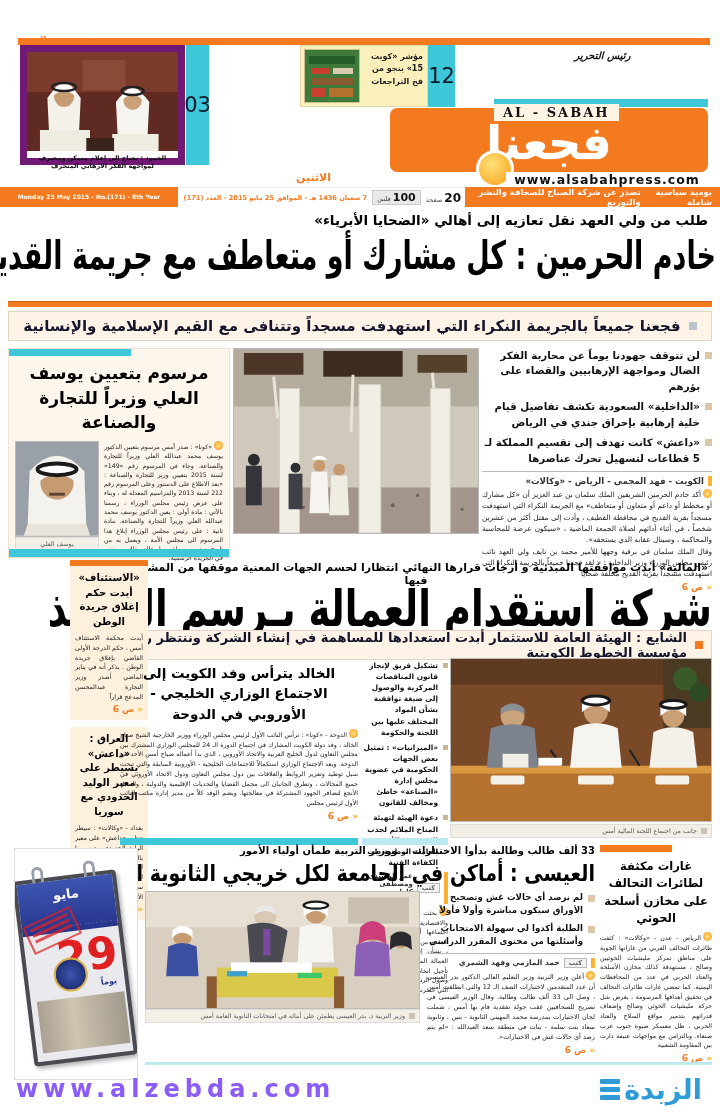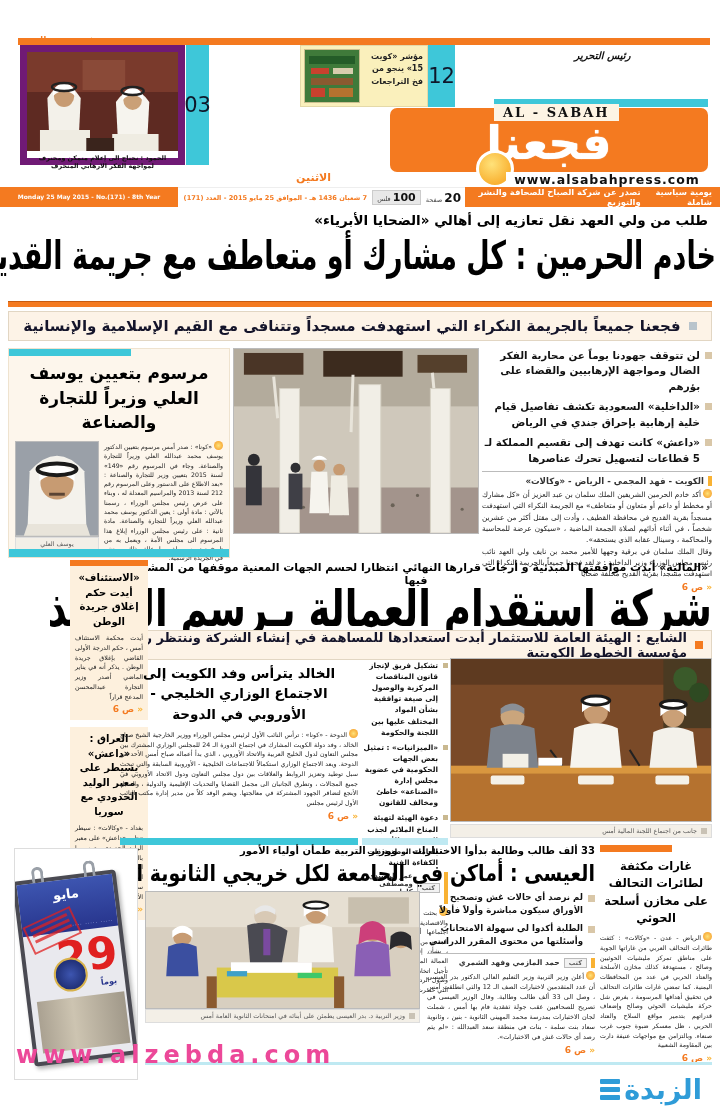--- a/index.html
+++ b/index.html
@@ -111,21 +111,21 @@
   .cal-dots { position:absolute; right:4px; bottom:3px; color:#aab6e8; font-size:5px; letter-spacing:1px; }
   .cal-ring { position:absolute; top:-16px; width:12px; height:22px; border:3px solid #9aa0a8; border-bottom:none; border-radius:8px 8px 0 0; background:transparent; }
   .cal-day { position:absolute; right:4px; top:56px; color:#e02020; font-size:44px; font-weight:bold; line-height:1; }
   .cal-day-label { position:absolute; right:8px; top:102px; color:#27348c; font-size:8px; font-weight:bold; }
   .cal-emblem { position:absolute; left:26px; top:78px; width:34px; height:34px; border-radius:50%; background:radial-gradient(#3d55b0,#14205e); border:2px solid #d8b24a; }
   .cal-stamp { position:absolute; left:4px; top:34px; width:52px; height:30px; border:2px solid #e02020; transform:rotate(-18deg); opacity:.75; }
   .cal-stamp i { display:block; height:3px; background:#e02020; margin:3px 4px; }
   .cal-photo { position:absolute; left:6px; bottom:8px; width:88px; height:52px; background:linear-gradient(90deg,#9a8f7a,#c6bba2 40%,#8e8470); opacity:.8; }
   
   .bottom-cyan { position:absolute; left:145px; right:8px; top:1062px; height:3px; background:#bfe9f2; }
-  .footer-url { position:absolute; left:16px; top:1041px; font-size:24px; color:#ec4899; font-weight:bold; letter-spacing:5px; direction:ltr; }
+  .footer-url { position:absolute; left:16px; top:1075px; font-size:24px; color:#8b5cf6; font-weight:bold; letter-spacing:5px; direction:ltr; }
   .footer-logo { position:absolute; right:18px; top:1074px; display:flex; align-items:center; gap:4px; direction:ltr; }
   .logo-bars { display:flex; flex-direction:column; gap:3px; }
   .logo-bars i { width:20px; height:5px; background:#2f9cd8; border-radius:1px; }
   .footer-logo-text { color:#2f9cd8; font-size:27px; font-weight:bold; }
   svg { display:block; }
 </style>
 </head>
 <body>
 
 <div class="page">

